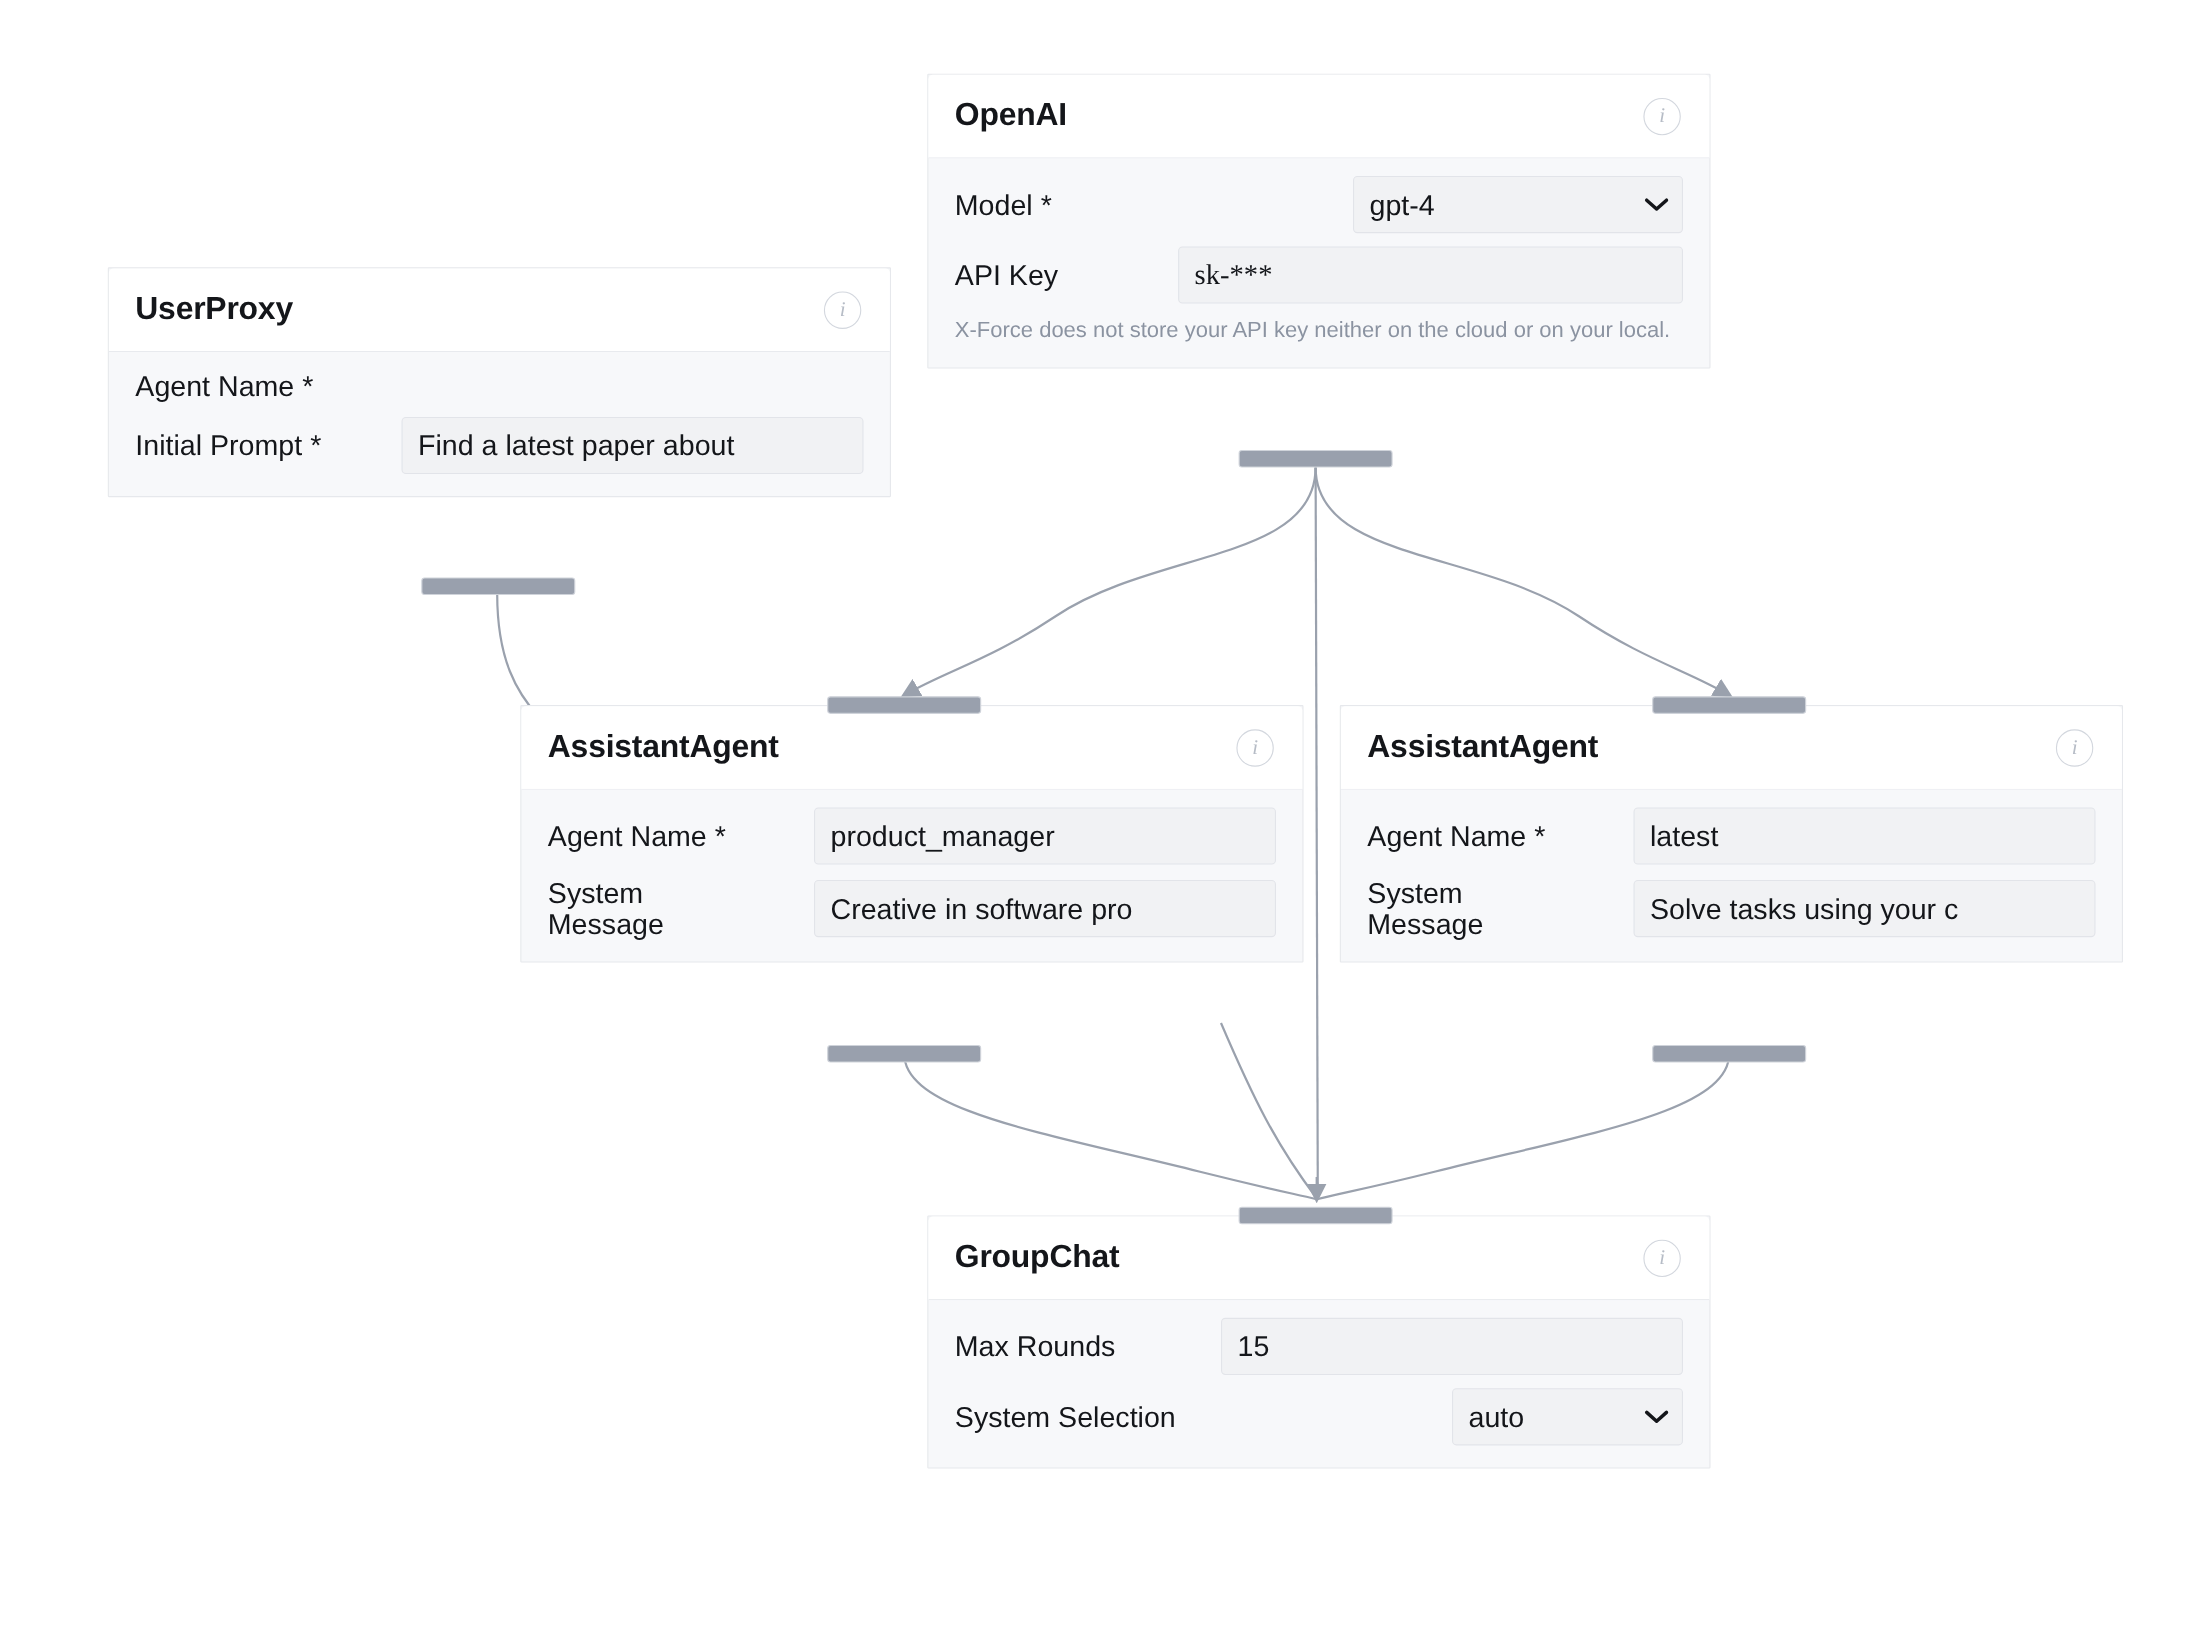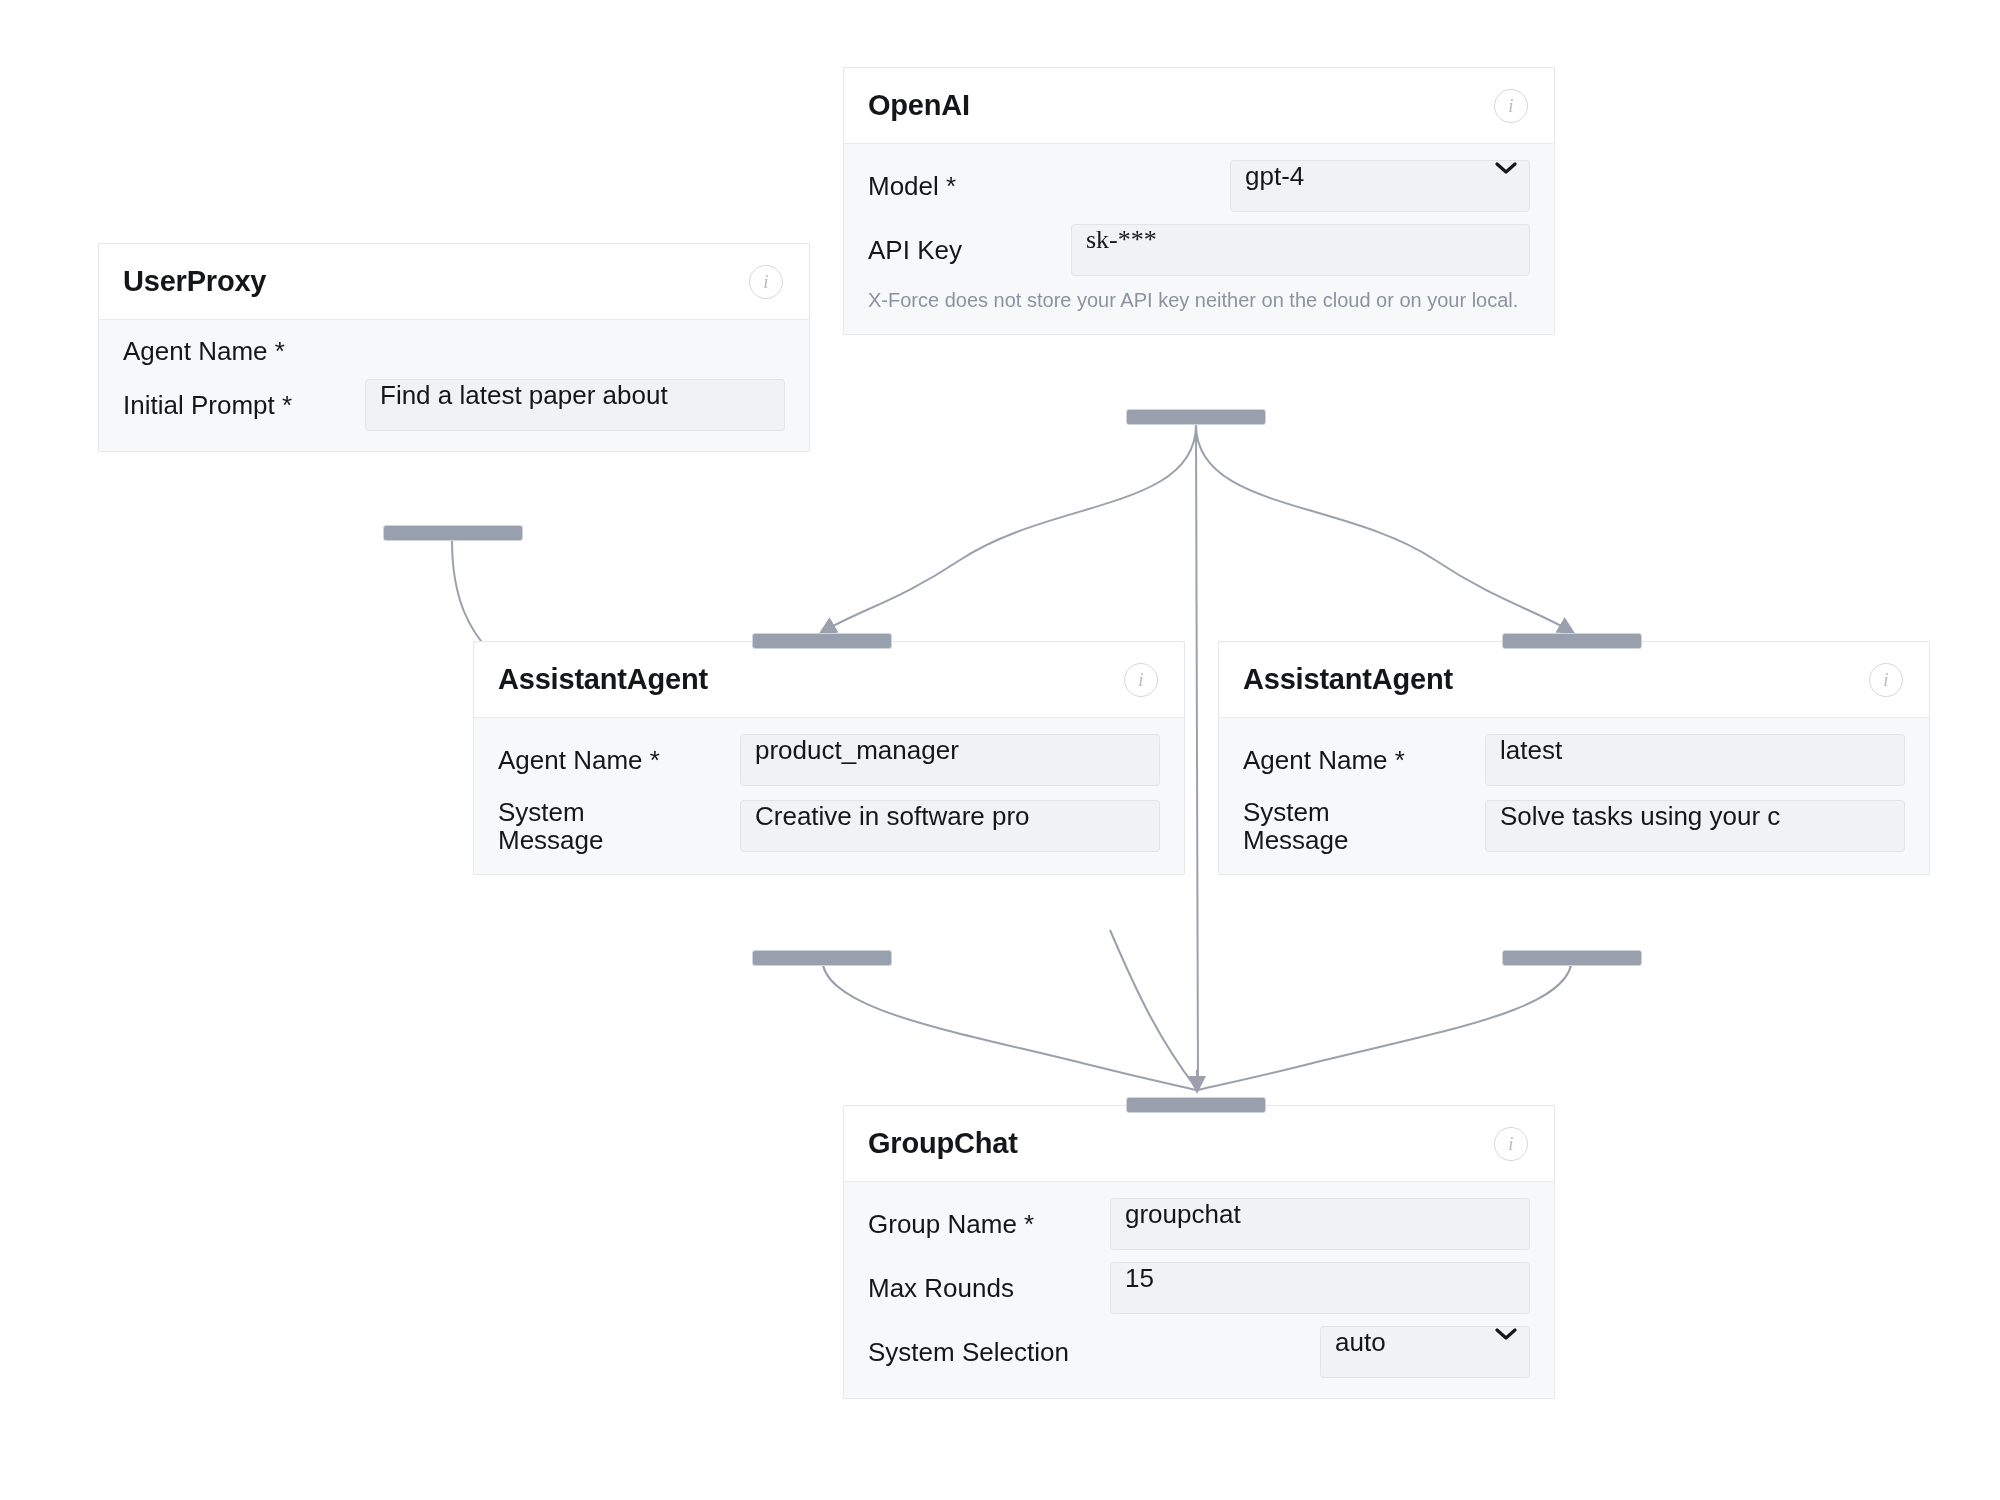--- a/index.html
+++ b/index.html
@@ -87,20 +87,21 @@
   .row-label.wrap {
     white-space: normal;
     line-height: 1.08;
   }
   .field {
     background: #f1f2f4;
     border: 1px solid #e2e4e9;
     border-radius: 4px;
     height: 52px;
     display: flex;
+    align-items: center;
     padding: 0 14px;
     box-sizing: border-box;
     font-size: 26px;
     color: #14161a;
     overflow: hidden;
     white-space: nowrap;
     margin-left: auto;
   }
   .field.select {
     justify-content: space-between;
@@ -235,24 +236,20 @@
   <div class="handle" style="left:1502px; top:633px; width:140px;"></div>
   <div class="handle" style="left:1502px; top:950px; width:140px;"></div>
 
   <div class="node" style="left:843px; top:1105px; width:712px;">
     <div class="node-header">
       <span class="node-title">GroupChat</span>
       <span class="info-icon">i</span>
     </div>
     <div class="node-body">
       <div class="row">
-        <span class="row-label">Group Name *</span>
-        <span class="field" style="width:420px;">groupchat</span>
-      </div>
-      <div class="row">
         <span class="row-label">Max Rounds</span>
         <span class="field" style="width:420px;">15</span>
       </div>
       <div class="row">
         <span class="row-label">System Selection</span>
         <span class="field select" style="width:210px;">
           <span>auto</span>
           <svg class="chev" width="22" height="14" viewBox="0 0 22 14">
             <path d="M2 3 L11 11 L20 3" fill="none" stroke="#14161a" stroke-width="3.2" stroke-linecap="round" stroke-linejoin="round"></path>
           </svg>

